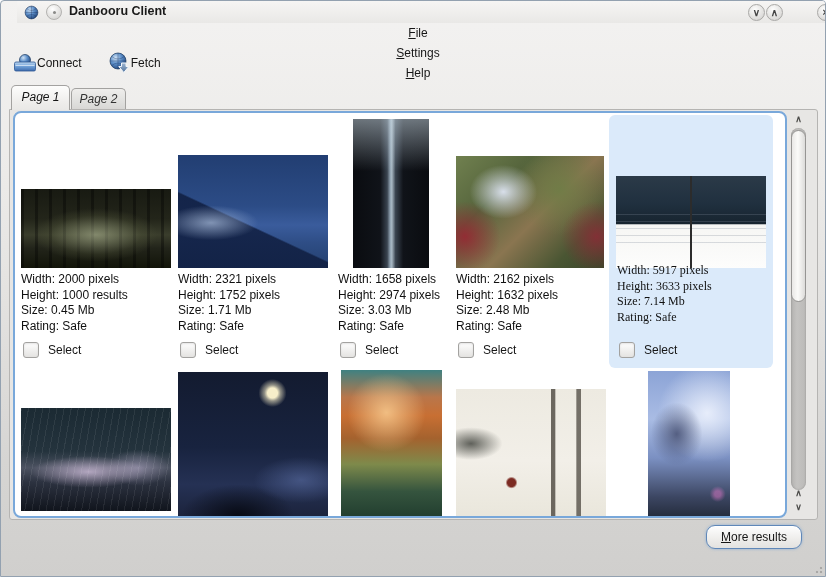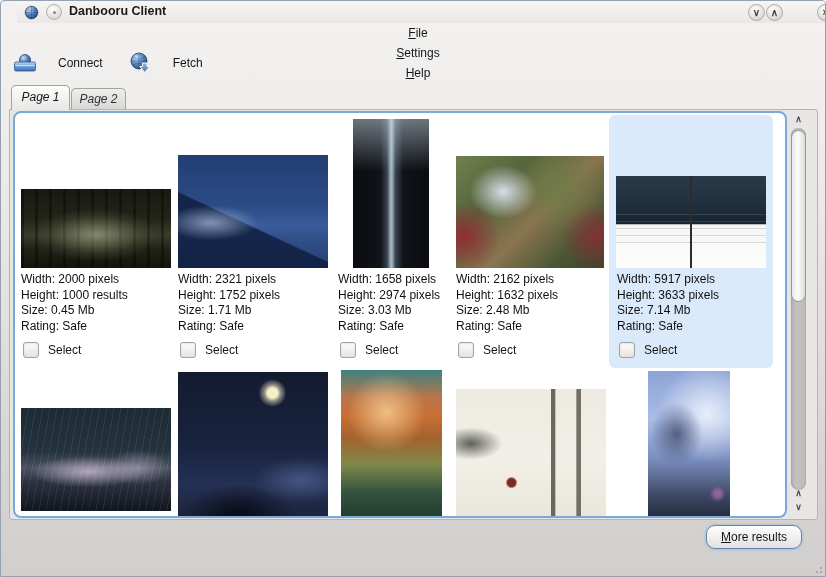--- a/index.html
+++ b/index.html
@@ -31,21 +31,21 @@
   
   .menubar { position:absolute; left:0; top:22px; width:100%; height:24px;
     display:flex; align-items:center; padding-left:10px;flex-direction:column; }
   .menu-item { padding:3px 10px; display:inline-block; cursor:default; }
   .mnemonic { display:inline-block; }
   .mnemonic::first-letter { text-decoration:underline; }
 
   
   .toolbar { position:absolute; left:0; top:46px; width:100%; height:32px;
     display:flex; align-items:center; padding-left:8px; gap:18px; }
-  .tool-btn { display:flex; align-items:center; gap:21px; padding:2px 4px; }
+  .tool-btn { display:flex; align-items:center; gap:0; padding:2px 4px; }
   .tool-btn svg { display:block; }
 
   
   .tab { position:absolute; text-align:center; border:1px solid #a3a2a0; border-bottom:none;
     border-radius:5px 5px 0 0;font-style:italic; }
   .tab.active { left:10px; top:84px; width:59px; height:25px; line-height:23px; z-index:3;
     background:linear-gradient(180deg,#fdfdfc,#eeedeb 70%,#e9e8e6); }
   .tab.inactive { left:70px; top:87px; width:55px; height:22px; line-height:20px; z-index:1;
     background:linear-gradient(180deg,#efeeec,#dededc 70%,#d7d6d4); color:#333; }
 
@@ -227,21 +227,21 @@
       <div>Height: 2974 pixels</div>
       <div>Size: 3.03 Mb</div>
       <div>Rating: Safe</div>
     </div>
     <div class="meta" style="left:441px;top:159px;">
       <div>Width: 2162 pixels</div>
       <div>Height: 1632 pixels</div>
       <div>Size: 2.48 Mb</div>
       <div>Rating: Safe</div>
     </div>
-    <div class="meta" style="left:602px;top:159px;">
+    <div class="meta" style="left:602px;top:150px;font-family:Liberation Serif, serif;">
       <div>Width: 5917 pixels</div>
       <div>Height: 3633 pixels</div>
       <div>Size: 7.14 Mb</div>
       <div>Rating: Safe</div>
     </div>
 
     <div class="selrow" style="left:8px;top:229px;">
       <div class="checkbox"></div>
       <span>Select</span>
     </div>

